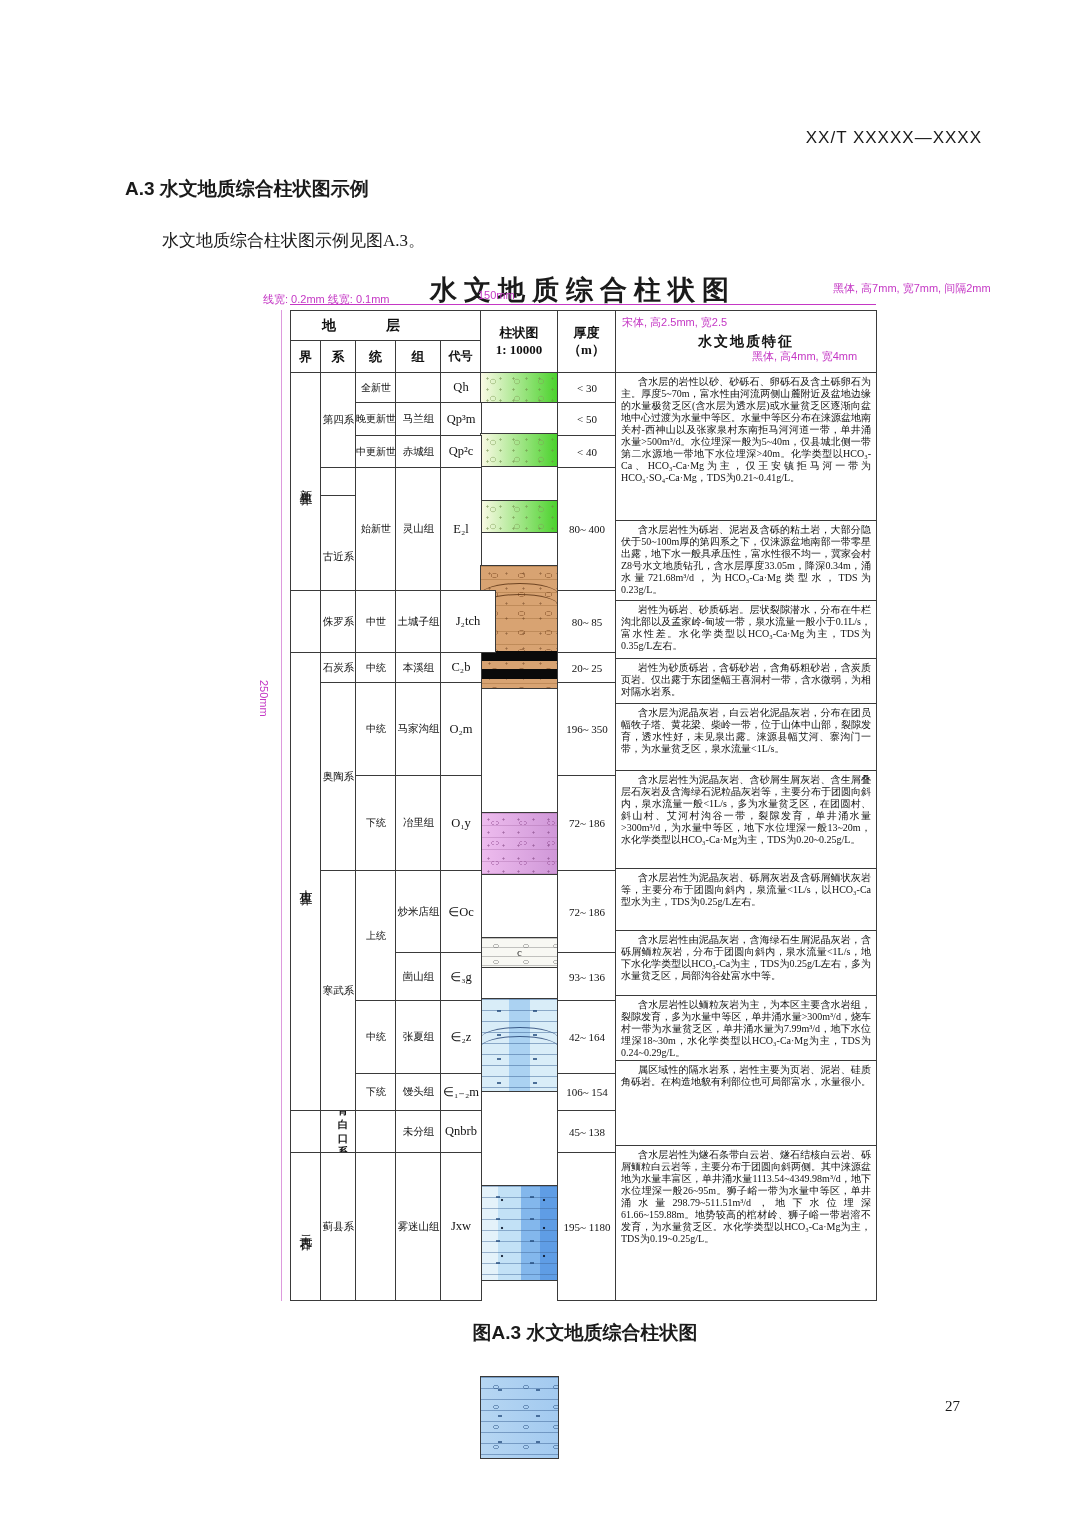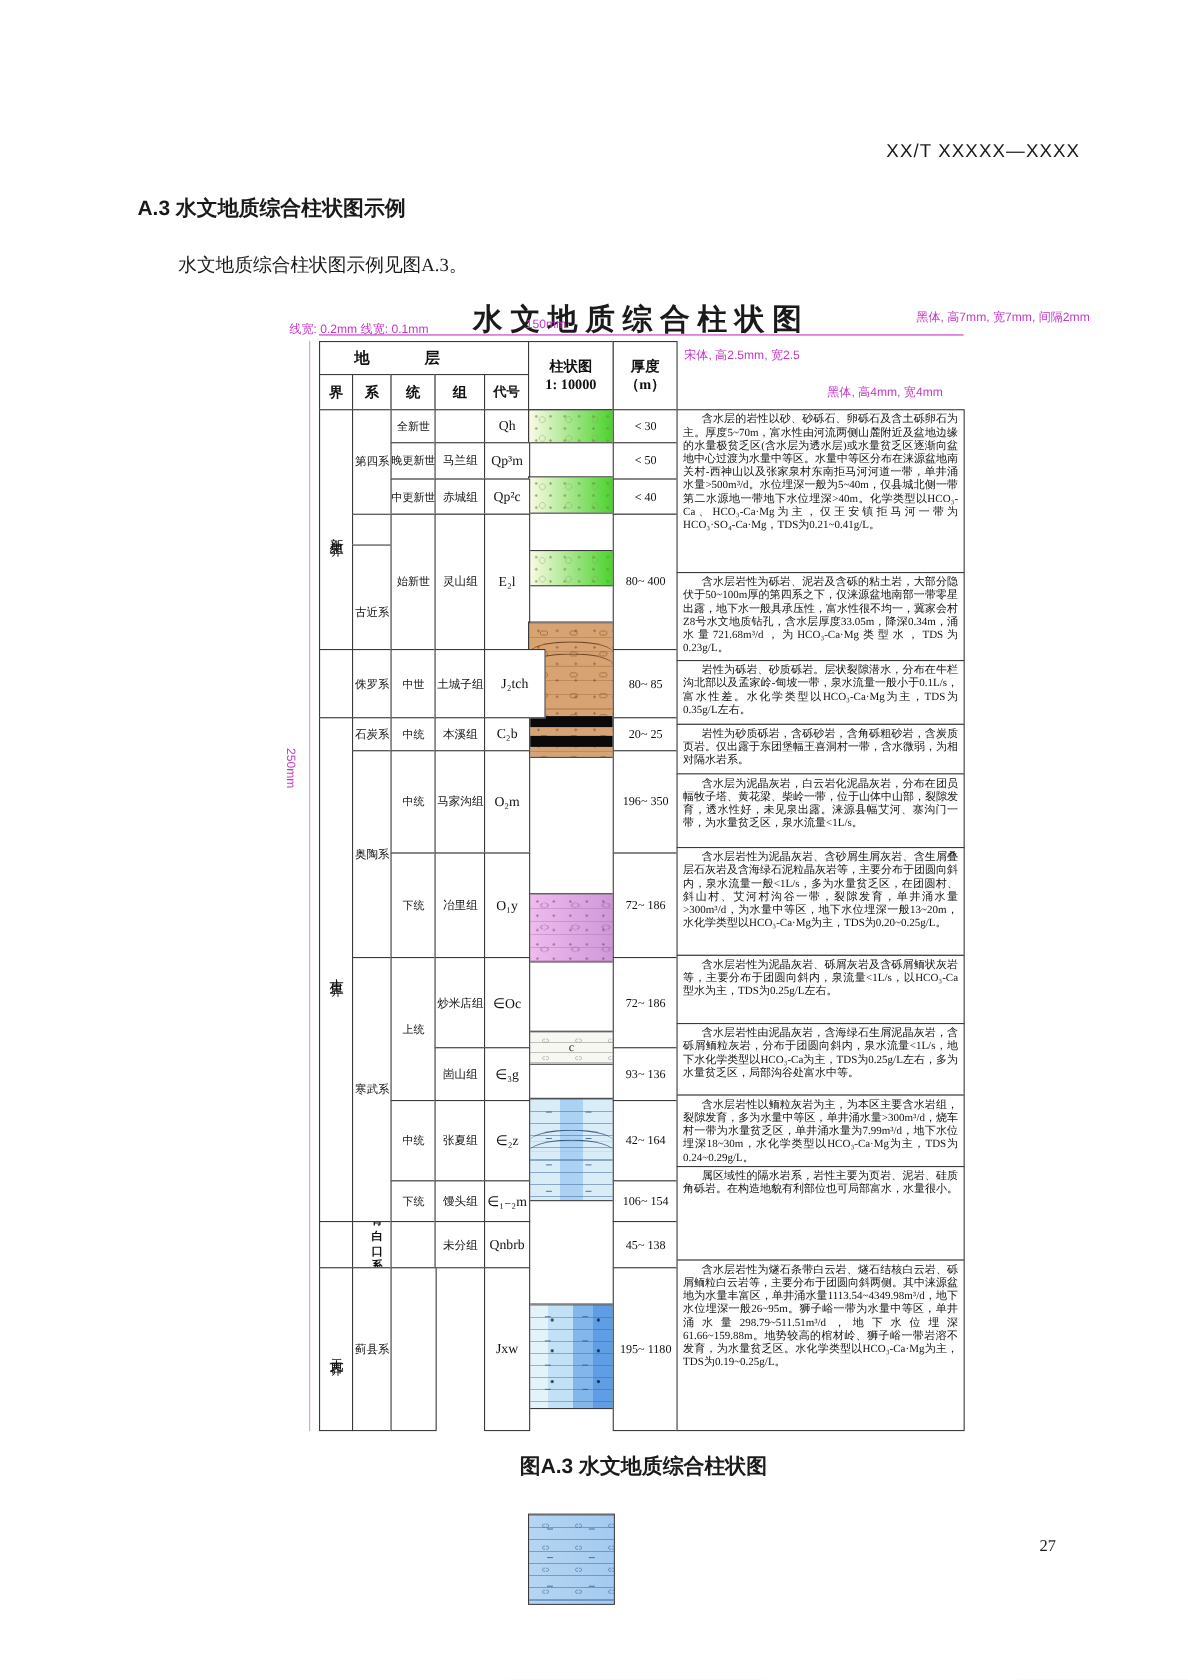--- a/index.html
+++ b/index.html
@@ -113,20 +113,21 @@
     <div class="cell hcell" style="left:105px;top:30px;width:46px;height:33px;font-size:13px">组</div>
     <div class="cell hcell" style="left:150px;top:30px;width:41px;height:33px;font-size:12px">代号</div>
     <div class="cell hcell h2line" style="left:190px;top:0;width:78px;height:63px">
       <span>柱状图</span>
       <span>1: 10000</span>
     </div>
     <div class="cell hcell h2line" style="left:267px;top:0;width:59px;height:63px">
       <span>厚度</span>
       <span>（m）</span>
     </div>
+    <div class="cell hcell" id="h-feat" style="left:325px;top:0;width:262px;height:63px">水文地质特征</div>
     <div id="tbody">
         <div class="cell v-text" style="left: 0px; top: 0px; width: 31px; height: 219px;">新生界</div>
         <div class="cell v-text" style="left: 0px; top: 218px; width: 31px; height: 63px;"></div>
         <div class="cell v-text" style="left: 0px; top: 280px; width: 31px; height: 459px;">古生界</div>
         <div class="cell v-text" style="left: 0px; top: 738px; width: 31px; height: 43px;"></div>
         <div class="cell v-text" style="left: 0px; top: 780px; width: 31px; height: 149px;">元古界</div>
         <div class="cell sys-cell" style="left: 30px; top: 0px; width: 37px; height: 96px;">第四系</div>
         <div class="cell sys-cell" style="left: 30px; top: 95px; width: 37px; height: 124px; margin-top: 28px;">古近系</div>
         <div class="cell sys-cell" style="left: 30px; top: 218px; width: 37px; height: 63px;">侏罗系</div>
         <div class="cell sys-cell" style="left: 30px; top: 280px; width: 37px; height: 31px;">石炭系</div>
@@ -198,20 +199,21 @@
         <div class="cell th-cell" style="left: 267px; top: 580px; width: 60px; height: 49px;">93~ 136</div>
         <div class="cell fm-cell" style="left: 105px; top: 628px; width: 47px; height: 74px;">张夏组</div>
         <div class="cell code-cell" style="left: 150px; top: 628px; width: 42px; height: 74px;">∈₂z</div>
         <div class="cell th-cell" style="left: 267px; top: 628px; width: 60px; height: 74px;">42~ 164</div>
         <div class="cell fm-cell" style="left: 105px; top: 701px; width: 47px; height: 38px;">馒头组</div>
         <div class="cell code-cell" style="left: 150px; top: 701px; width: 42px; height: 38px;">∈₁₋₂m</div>
         <div class="cell th-cell" style="left: 267px; top: 701px; width: 60px; height: 38px;">106~ 154</div>
         <div class="cell fm-cell" style="left: 105px; top: 738px; width: 47px; height: 43px;">未分组</div>
         <div class="cell code-cell" style="left: 150px; top: 738px; width: 42px; height: 43px;">Qnbrb</div>
         <div class="cell th-cell" style="left: 267px; top: 738px; width: 60px; height: 43px;">45~ 138</div>
+        <div class="cell fm-cell" style="left: 105px; top: 780px; width: 47px; height: 149px;">雾迷山组</div>
         <div class="cell code-cell" style="left: 150px; top: 780px; width: 42px; height: 149px;">Jxw</div>
         <div class="cell th-cell" style="left: 267px; top: 780px; width: 60px; height: 149px;">195~ 1180</div>
         <div class="cell feat-cell" style="left: 325px; top: 0px; width: 262px; height: 149px;">含水层的岩性以砂、砂砾石、卵砾石及含土砾卵石为主。厚度5~70m，富水性由河流两侧山麓附近及盆地边缘的水量极贫乏区(含水层为透水层)或水量贫乏区逐渐向盆地中心过渡为水量中等区。水量中等区分布在涞源盆地南关村-西神山以及张家泉村东南拒马河河道一带，单井涌水量&gt;500m³/d。水位埋深一般为5~40m，仅县城北侧一带第二水源地一带地下水位埋深&gt;40m。化学类型以HCO₃-Ca、HCO₃-Ca·Mg为主，仅王安镇拒马河一带为HCO₃·SO₄-Ca·Mg，TDS为0.21~0.41g/L。</div>
         <div class="cell feat-cell" style="left: 325px; top: 148px; width: 262px; height: 81px;">含水层岩性为砾岩、泥岩及含砾的粘土岩，大部分隐伏于50~100m厚的第四系之下，仅涞源盆地南部一带零星出露，地下水一般具承压性，富水性很不均一，冀家会村Z8号水文地质钻孔，含水层厚度33.05m，降深0.34m，涌水量721.68m³/d，为HCO₃-Ca·Mg类型水，TDS为0.23g/L。</div>
         <div class="cell feat-cell" style="left: 325px; top: 228px; width: 262px; height: 59px;">岩性为砾岩、砂质砾岩。层状裂隙潜水，分布在牛栏沟北部以及孟家岭-甸坡一带，泉水流量一般小于0.1L/s，富水性差。水化学类型以HCO₃-Ca·Mg为主，TDS为0.35g/L左右。</div>
         <div class="cell feat-cell" style="left: 325px; top: 286px; width: 262px; height: 46px;">岩性为砂质砾岩，含砾砂岩，含角砾粗砂岩，含炭质页岩。仅出露于东团堡幅王喜洞村一带，含水微弱，为相对隔水岩系。</div>
         <div class="cell feat-cell" style="left: 325px; top: 331px; width: 262px; height: 68px;">含水层为泥晶灰岩，白云岩化泥晶灰岩，分布在团员幅牧子塔、黄花梁、柴岭一带，位于山体中山部，裂隙发育，透水性好，未见泉出露。涞源县幅艾河、寨沟门一带，为水量贫乏区，泉水流量&lt;1L/s。</div>
         <div class="cell feat-cell" style="left: 325px; top: 398px; width: 262px; height: 99px;">含水层岩性为泥晶灰岩、含砂屑生屑灰岩、含生屑叠层石灰岩及含海绿石泥粒晶灰岩等，主要分布于团圆向斜内，泉水流量一般&lt;1L/s，多为水量贫乏区，在团圆村、斜山村、艾河村沟谷一带，裂隙发育，单井涌水量&gt;300m³/d，为水量中等区，地下水位埋深一般13~20m，水化学类型以HCO₃-Ca·Mg为主，TDS为0.20~0.25g/L。</div>
         <div class="cell feat-cell" style="left: 325px; top: 496px; width: 262px; height: 63px;">含水层岩性为泥晶灰岩、砾屑灰岩及含砾屑鲕状灰岩等，主要分布于团圆向斜内，泉流量&lt;1L/s，以HCO₃-Ca型水为主，TDS为0.25g/L左右。</div>
         <div class="cell feat-cell" style="left: 325px; top: 558px; width: 262px; height: 66px;">含水层岩性由泥晶灰岩，含海绿石生屑泥晶灰岩，含砾屑鲕粒灰岩，分布于团圆向斜内，泉水流量&lt;1L/s，地下水化学类型以HCO₃-Ca为主，TDS为0.25g/L左右，多为水量贫乏区，局部沟谷处富水中等。</div>

